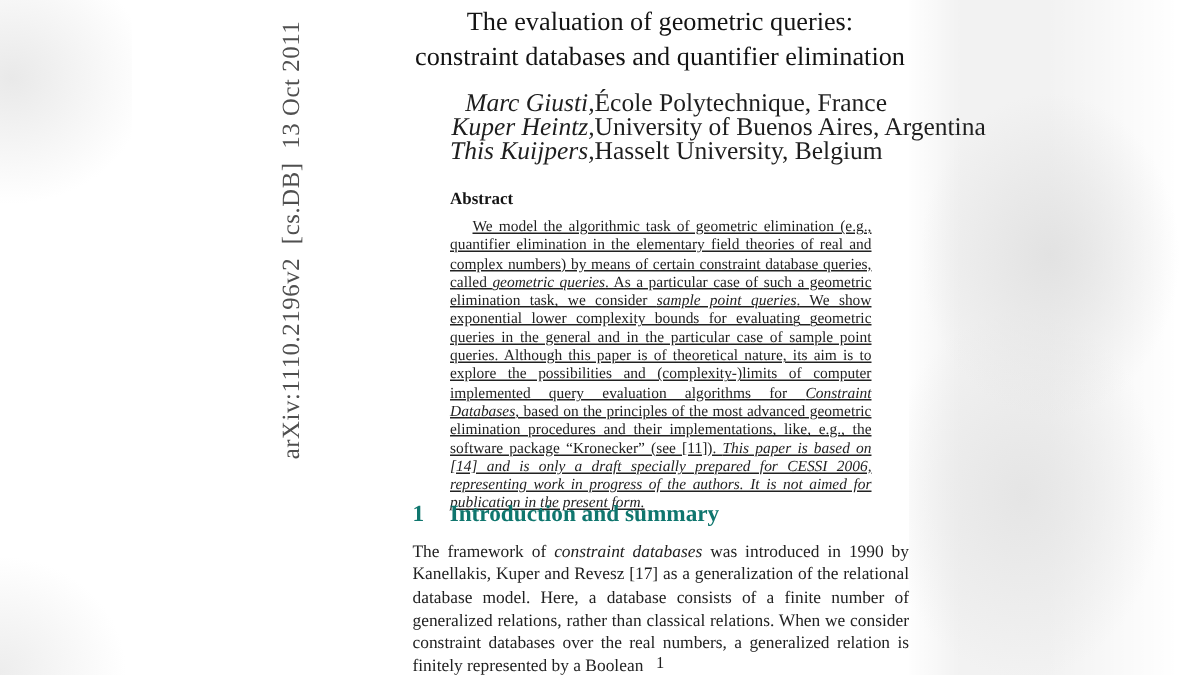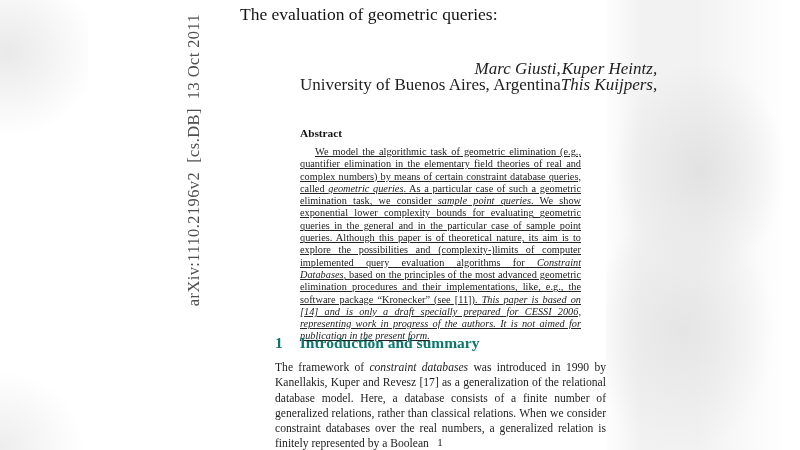--- a/index.html
+++ b/index.html
@@ -25,21 +25,21 @@
   }
   .stamp {
     position: absolute; left: 194px; top: 160px;
     transform: translate(-50%, -50%) rotate(-90deg);
     white-space: pre;
     font-size: 16.5px; letter-spacing: 0.4px;
     color: #4f4f4f;
   }
   .title {
     position: absolute; left: 240px; top: 3px; width: 400px;
-    font-size: 17.5px; line-height: 23px;
+    text-align: center; font-size: 17.5px; line-height: 23px;
     color: #141414;
   }
   .authors {
     position: absolute; left: 300px; top: 61px;
     display: grid; grid-template-columns: max-content max-content;
     font-size: 17px; line-height: 16px; color: #1e1e1e;
   }
   .authors .name { font-style: italic; text-align: right; }
   .abstract-heading {
     position: absolute; left: 300px; top: 127px; width: 281px;
@@ -70,27 +70,30 @@
 <body>
 
 <div class="backdrop"></div>
 
 <div class="page"></div>
 
 <div class="stamp">arXiv:1110.2196v2  [cs.DB]  13 Oct 2011</div>
 
 <div class="title">
   <div>The evaluation of geometric queries:</div>
+  <div>constraint databases and quantifier elimination</div>
 </div>
 
 <div class="authors">
   <div class="name">Marc Giusti,</div>
+  <div class="affil">École Polytechnique, France</div>
   <div class="name">Kuper Heintz,</div>
   <div class="affil">University of Buenos Aires, Argentina</div>
   <div class="name">This Kuijpers,</div>
+  <div class="affil">Hasselt University, Belgium</div>
 </div>
 
 <div class="abstract-heading">Abstract</div>
 
 <div class="abstract-body"><span>We model the algorithmic task of geometric elimination (e.g., quantifier elimination in the elementary field theories of real and complex numbers) by means of certain constraint database queries, called </span><i>geometric queries</i><span>. As a particular case of such a geometric elimination task, we consider </span><i>sample point queries</i><span>. We show exponential lower complexity bounds for evaluating geometric queries in the general and in the particular case of sample point queries. Although this paper is of theoretical nature, its aim is to explore the possibilities and (complexity-)limits of computer implemented query evaluation algorithms for </span><i>Constraint Databases</i><span>, based on the principles of the most advanced geometric elimination procedures and their implementations, like, e.g., the software package “Kronecker” (see [11]). </span><i>This paper is based on [14] and is only a draft specially prepared for CESSI 2006, representing work in progress of the authors. It is not aimed for publication in the present form.</i></div>
 
 <div class="section-heading">
   <span class="sec-num">1</span><span>Introduction and summary</span>
 </div>
 

